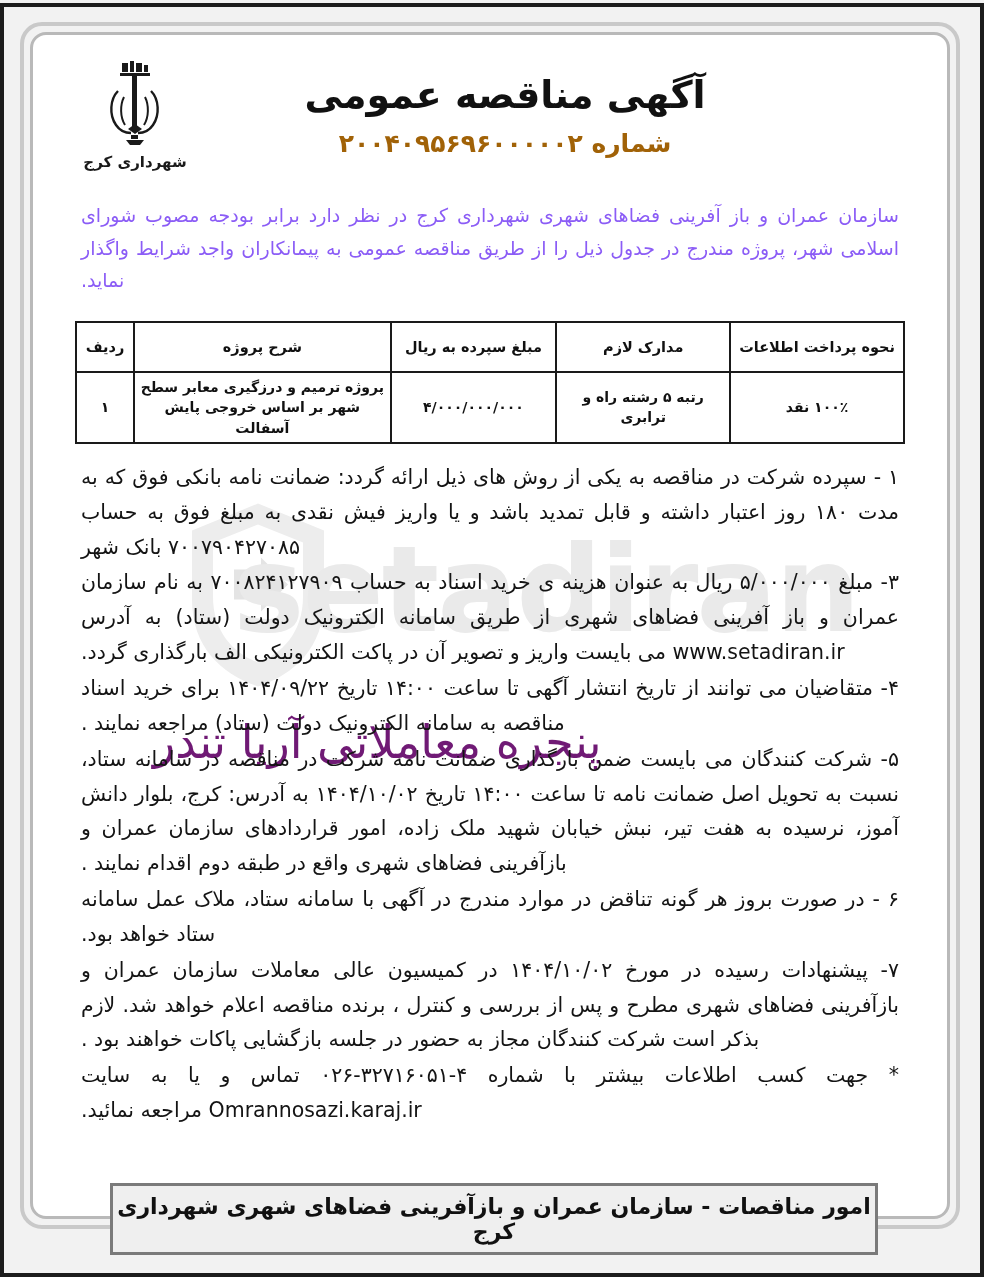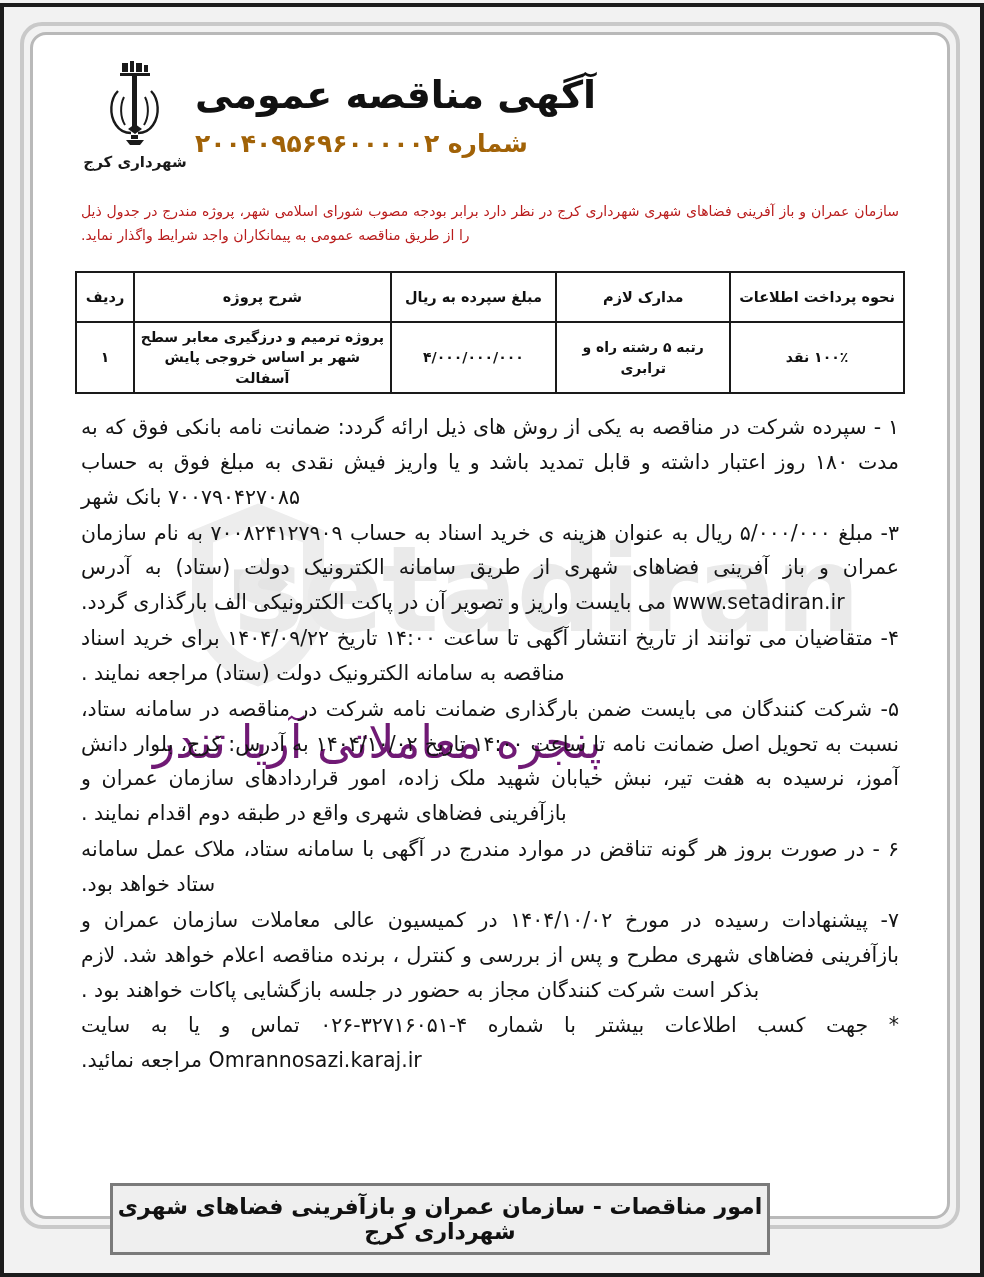--- a/index.html
+++ b/index.html
@@ -130,43 +130,43 @@
   .logo-mark { display: block; margin: 0 auto; }
   .logo-caption {
     font-size: 15px;
     font-weight: bold;
     color: #1a1a1a;
     margin-top: 6px;
     letter-spacing: 0px;
   }
   .title-block {
     flex: 1 1 auto;
-    text-align: left;
+    text-align: center;
     padding-right: 90px;
   }
   .doc-title {
     font-size: 38px;
     font-weight: bold;
     color: #111;
     letter-spacing: -0.5px;
     line-height: 1.15;
   }
   .doc-number {
     font-size: 25px;
     font-weight: bold;
     color: #a16207;
     margin-top: 12px;
     letter-spacing: 0px;
   }
 
   
   .intro {
-    font-size: 14px;
+    font-size: 19px;
     line-height: 1.72;
-    color: #b91c1c;
+    color: #8b5cf6;
     text-align: justify;
     text-align-last: left;
     margin: 24px 6px 0 6px;
     direction: rtl;
   }
 
   
   .tender-table {
     width: 100%;
     border-collapse: collapse;
@@ -211,21 +211,21 @@
     text-align: justify;
     text-align-last: left;
     margin-bottom: 1px;
   }
 
   
   .footer-bar {
     position: absolute;
     left: 110px;
     bottom: 22px;
-    width: 660px;
+    width: 768px;
     height: 72px;
     background: #efefef;
     border: 3px solid #7a7a7a;
     display: flex;
     align-items: center;
     justify-content: center;
     z-index: 5;
   }
   .footer-text {
     font-size: 22px;

